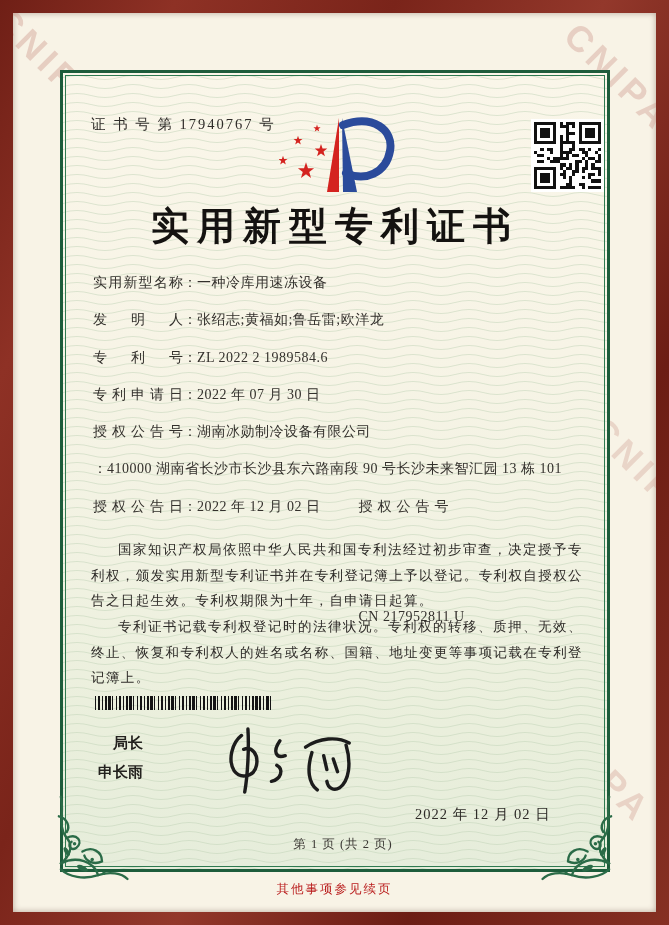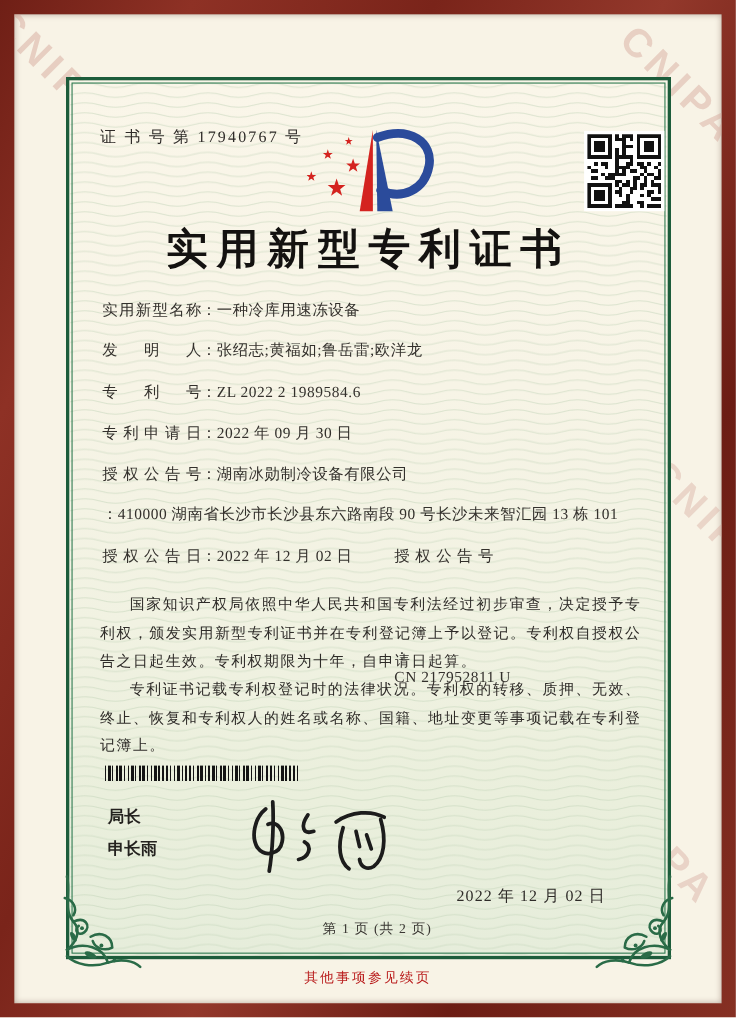--- a/index.html
+++ b/index.html
@@ -77,21 +77,21 @@
       #141414 0px,#141414 1.5px, transparent 1.5px, transparent 3px,
       #141414 3px,#141414 5.5px, transparent 5.5px, transparent 7px,
       #141414 7px,#141414 8px, transparent 8px, transparent 10.5px);
   }
 
   .sig-block { position:absolute; left:35px; top:662px; }
   .sig-role, .sig-name {
     font-family:"Liberation Sans", sans-serif; font-weight:600;
     font-size:15px; color:#24221f; line-height:1.0;
   }
-  .sig-role { margin-bottom:14px; }
+  .sig-role { margin-bottom:14px;text-align:right; }
   .signature-svg { position:absolute; left:138px; top:648px; width:160px; height:78px; }
 
   .issue-date { position:absolute; left:352px; top:732px; font-size:14.5px; letter-spacing:1px; color:#2e2b28; }
 
   .page-info { position:absolute; left:0; bottom:16px; width:100%; text-align:center; font-size:12.5px; color:#3a3733; letter-spacing:1px;padding-left:16px; }
 
   .footer-note {
     position:absolute; left:0; top:868px; width:100%;
     text-align:center; font-size:12.5px; letter-spacing:2px; color:#b91c1c;
   }
@@ -288,21 +288,21 @@
           <span class="field-value">张绍志;黄福如;鲁岳雷;欧洋龙</span>
         </div>
         <div class="field-row">
           <span class="field-label">专利号</span>
             <span class="field-colon">：</span>
           <span class="field-value">ZL 2022 2 1989584.6</span>
         </div>
         <div class="field-row">
           <span class="field-label">专利申请日</span>
             <span class="field-colon">：</span>
-          <span class="field-value">2022 年 09 月 30 日</span>
+          <span class="field-value">2022 年 07 月 30 日</span>
         </div>
         <div class="field-row">
           <span class="field-label">授权公告号</span>
             <span class="field-colon">：</span>
           <span class="field-value">湖南冰勋制冷设备有限公司</span>
         </div>
         <div class="field-row">
             <span class="field-colon">：</span>
           <span class="field-value" style="flex:1;">410000 湖南省长沙市长沙县东六路南段 90 号长沙未来智汇园 13 栋 101</span>
         </div>

